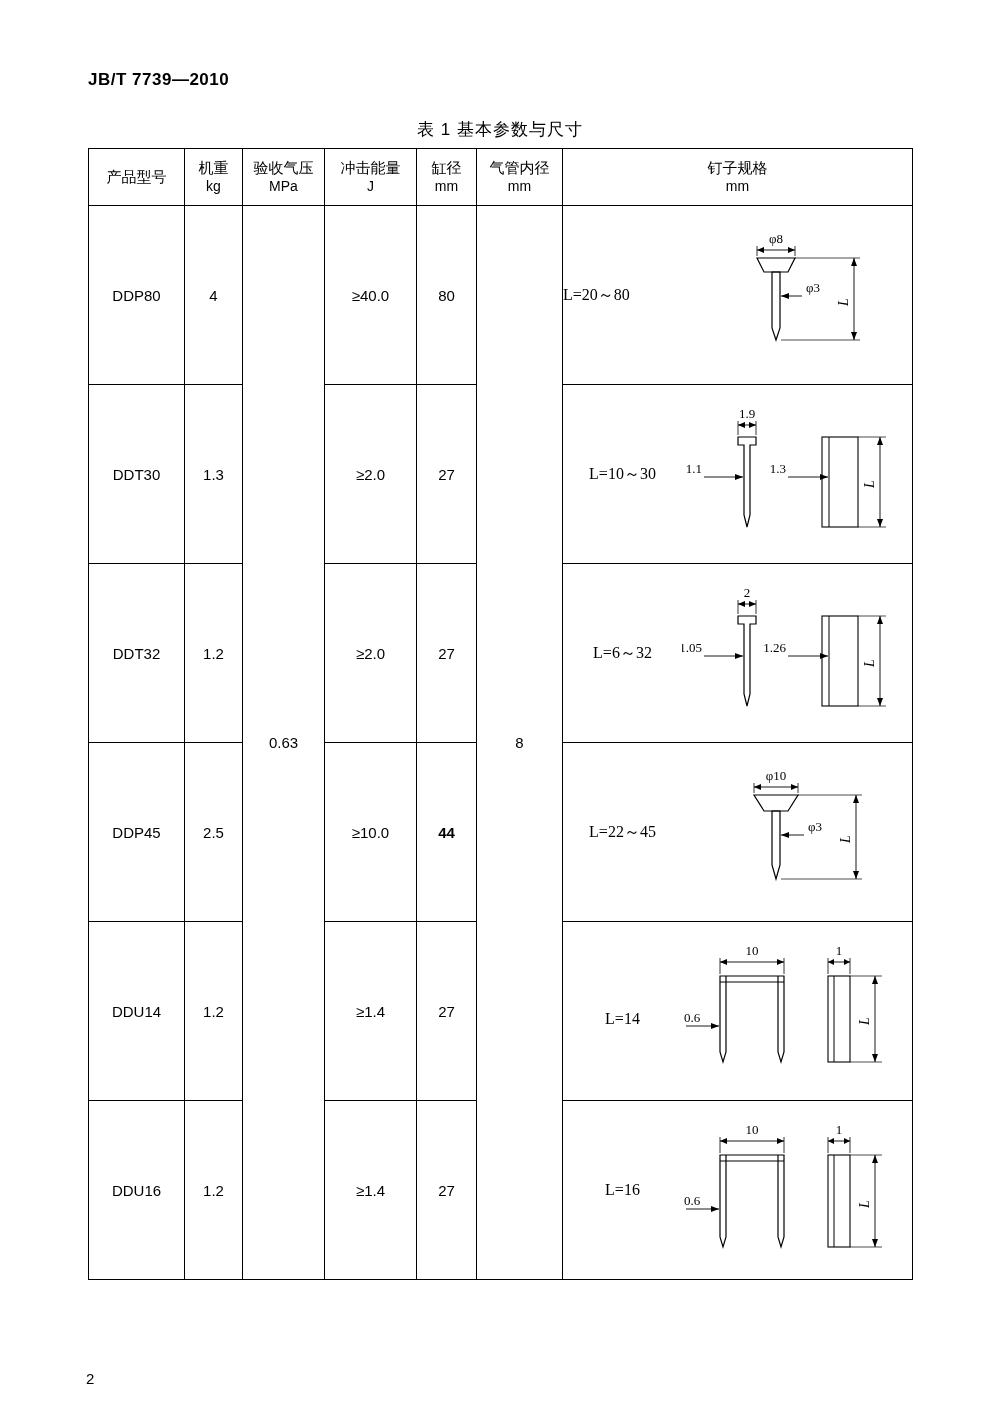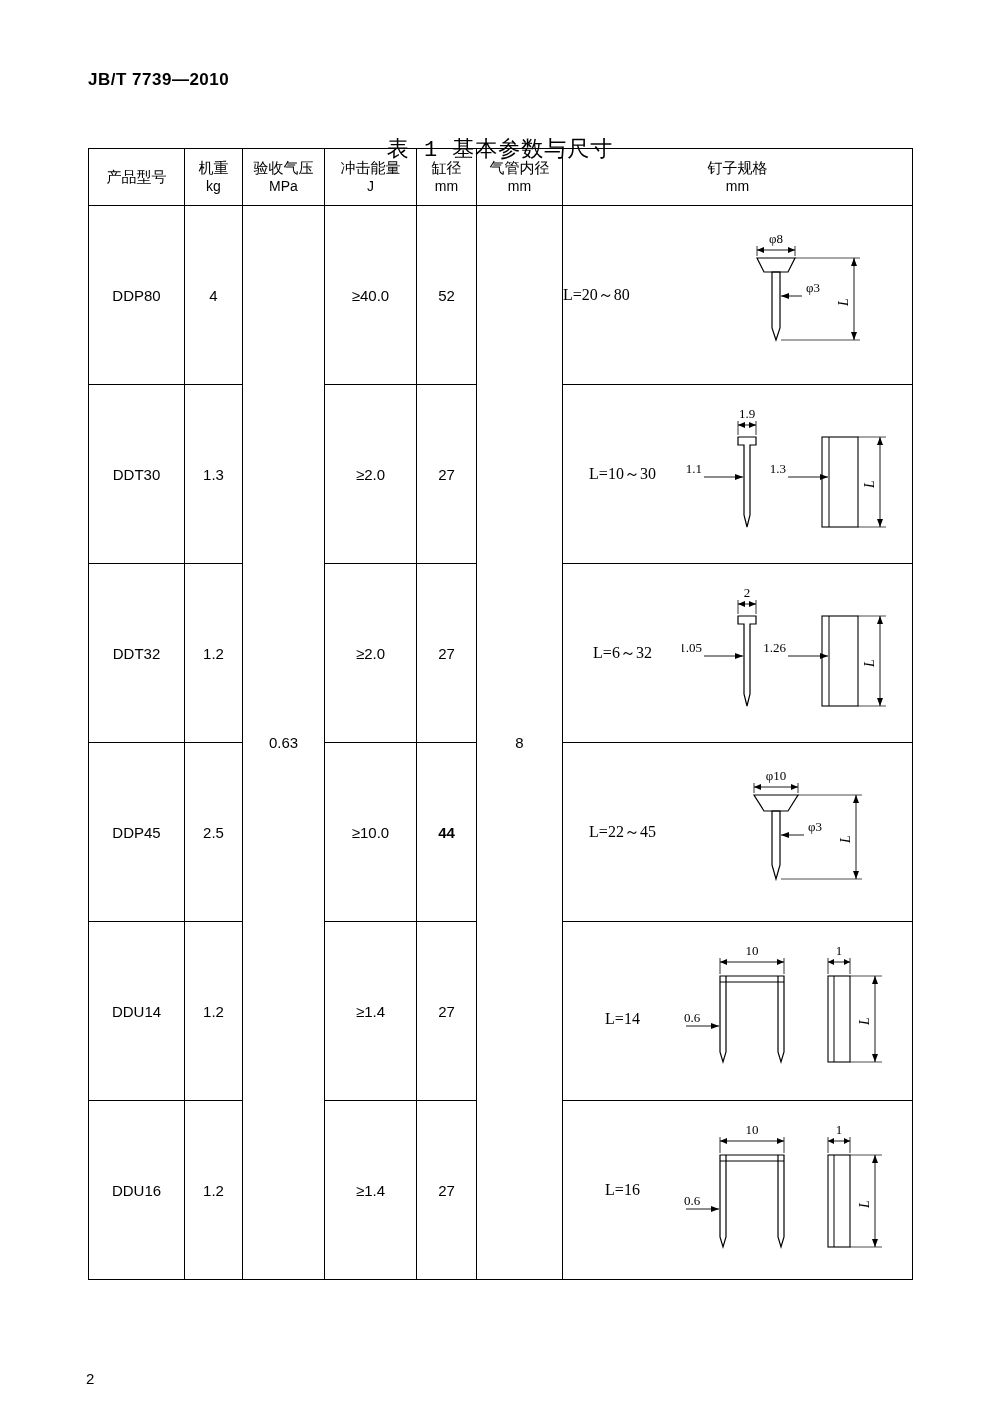--- a/index.html
+++ b/index.html
@@ -29,24 +29,23 @@
     font-weight: bold;
     font-size: 17px;
     letter-spacing: 0.5px;
   }
   .table-caption {
     position: absolute;
     left: 0;
     top: 110px;
     width: 1000px;
     text-align: center;
-    font-size: 22px;
-    font-family: Liberation Mono, monospace;
+    font-size: 17px;
+    font-family: Liberation Sans, sans-serif;
     letter-spacing: 1px;
-    margin-top: 16px;
   }
   .page-number {
     position: absolute;
     left: 86px;
     top: 1362px;
     font-size: 15px;
     font-family: "Liberation Sans", sans-serif;
   }
   .watermark {
     position: absolute;
@@ -144,21 +143,21 @@
           <span class="l1">钉子规格</span>
           <span class="l2">mm</span>
         </td>
       </tr>
 
       <tr class="body-row">
         <td class="model">DDP80</td>
         <td class="num">4</td>
         <td class="num" rowspan="6">0.63</td>
         <td class="ge">≥40.0</td>
-        <td class="num">52</td>
+        <td class="num">80</td>
         <td class="num" rowspan="6">8</td>
         <td class="nail-cell">
           <div style="display:flex;align-items:center;height:178px;">
             <div style="width:120px;text-align:left;" class="lspec">L=20～80</div>
             <div style="flex:1;">
               <svg width="230" height="170" viewBox="0 0 230 170">
 
                 <path d="M75,48 L113,48 L106,62 L82,62 Z" fill="none" stroke="#000" stroke-width="1.2"></path>
 
                 <path d="M90,62 L98,62 L98,118 L94,130 L90,118 Z" fill="none" stroke="#000" stroke-width="1.2"></path>

